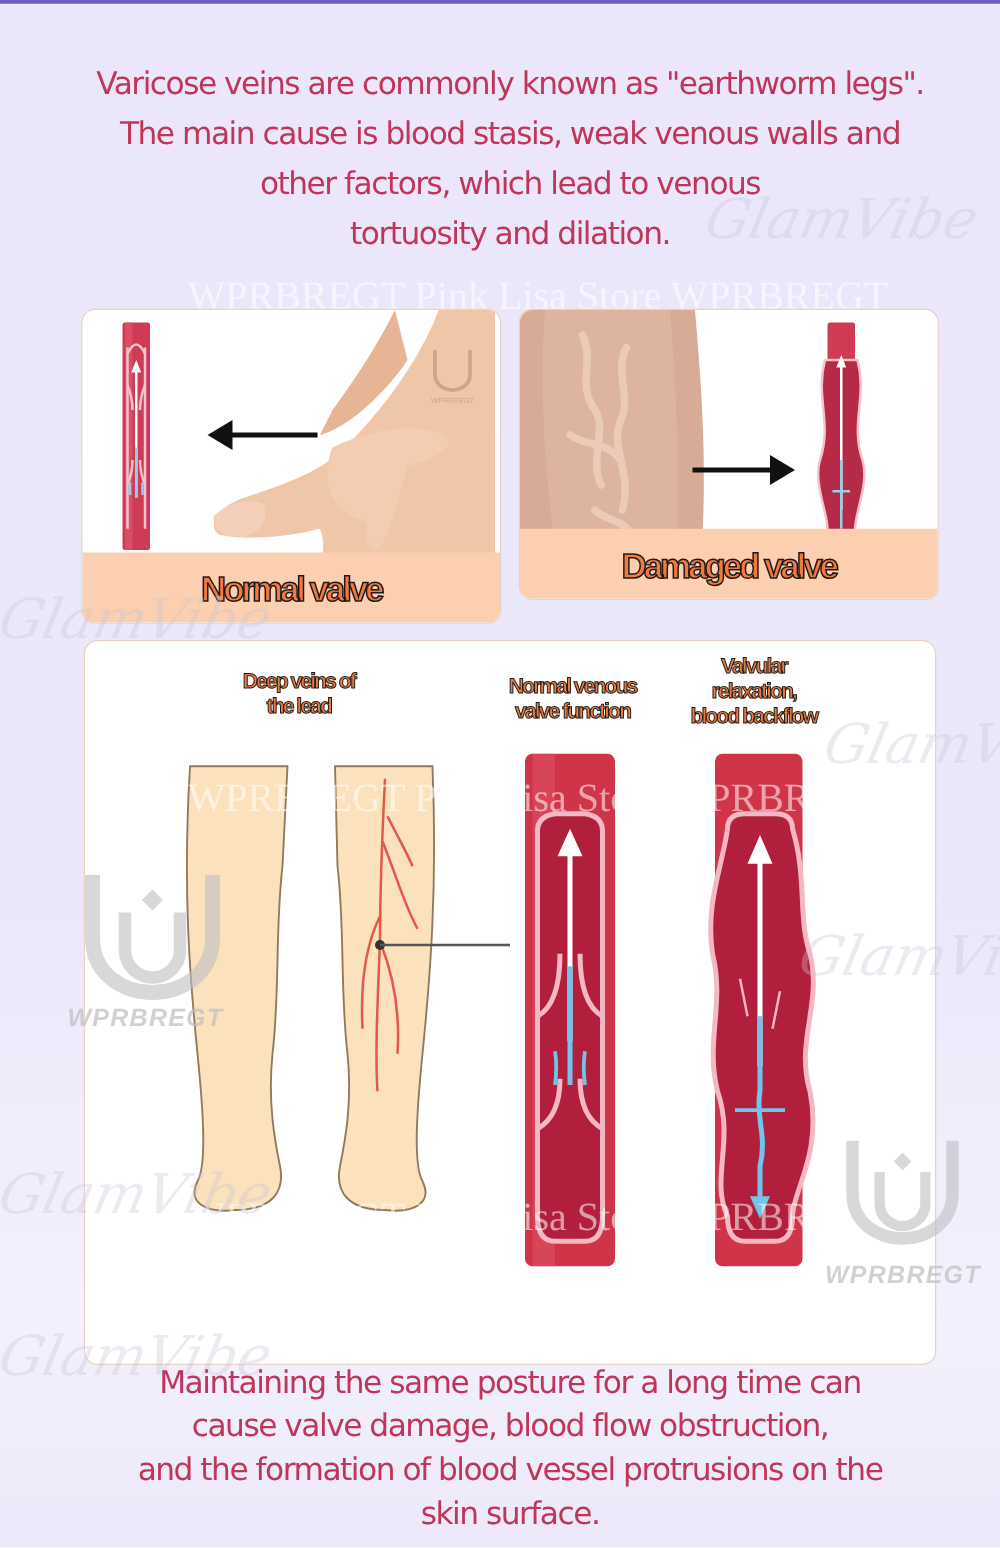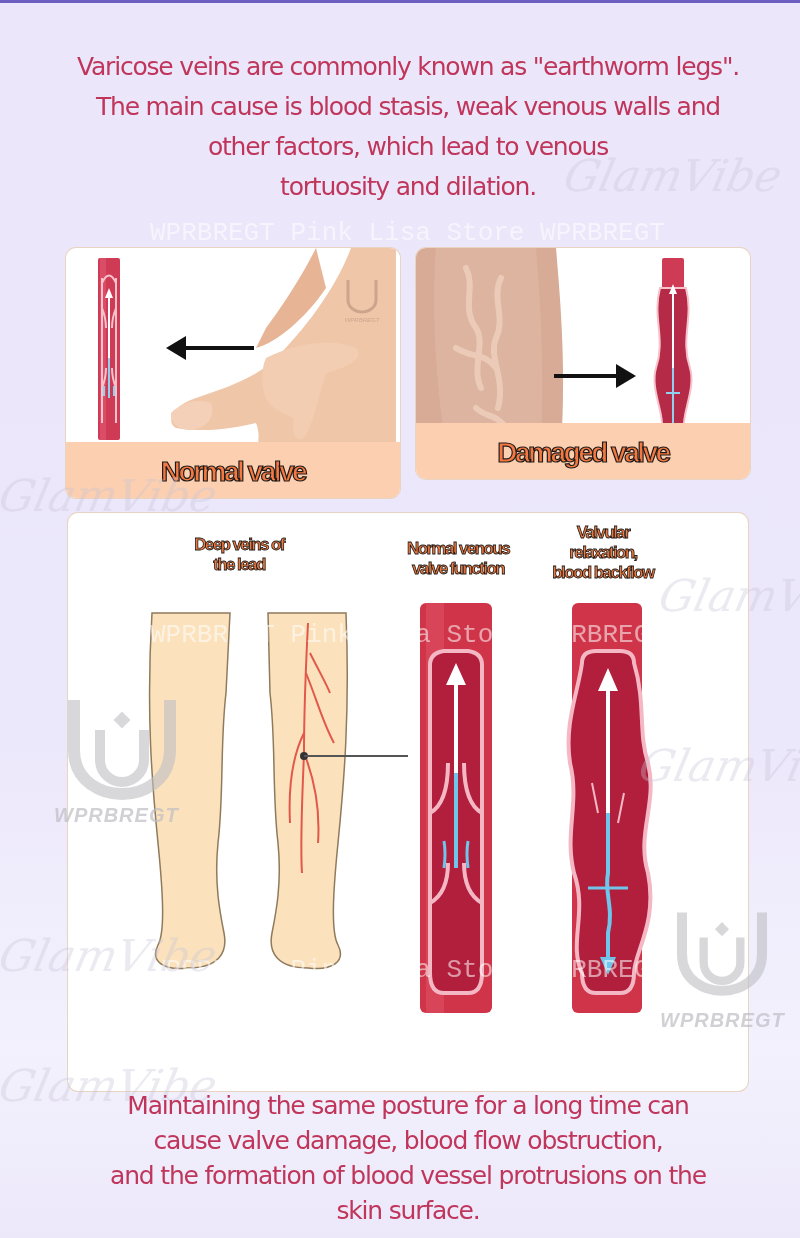--- a/index.html
+++ b/index.html
@@ -11,21 +11,21 @@
   .topbar { position: absolute; left: 0; top: 0; width: 800px; height: 3px; background: #6c5fc0; }
   .heading {
     position: absolute; left: 0; width: 800px; text-align: center;
     color: #c0365b; font-family: "DejaVu Sans", sans-serif; font-size: 25px; line-height: 40px;
     letter-spacing: -1.2px; font-weight: normal;
   }
   .heading .line { display: block; padding-left: 16px; }
   .intro { top: 47px; }
   .outro { top: 1058px; }
 
-  .wm-text { position: absolute; color: rgba(255,255,255,0.55); font-size: 26px; letter-spacing: 0px; white-space: nowrap; font-family: Liberation Mono, monospace; pointer-events: none; }
+  .wm-text { position: absolute; color: rgba(255,255,255,0.55); font-size: 32px; letter-spacing: 0px; white-space: nowrap; font-family: Liberation Serif, serif; pointer-events: none; }
   .wm-script { position: absolute; color: rgba(200,195,215,0.35); font-family: "DejaVu Serif", serif; font-style: italic; font-size: 44px; white-space: nowrap; transform: skewX(-12deg); pointer-events: none; }
 
   
   .panel { position: absolute; background: #fff; border-radius: 10px; overflow: hidden; box-shadow: 0 0 0 1px #e9d3c3; }
   .panel-left { left: 66px; top: 248px; width: 334px; height: 250px; }
   .panel-right { left: 416px; top: 248px; width: 334px; height: 231px; }
   .panel .caption-band { position: absolute; left: 0; bottom: 0; width: 100%; height: 56px; background: #fbcfb0; }
   .caption {
     position: absolute; left: 0; bottom: 10px; width: 100%; text-align: center;
     font-family: "Liberation Sans", sans-serif; font-size: 28px; letter-spacing: -2.5px; color: #f47840;

